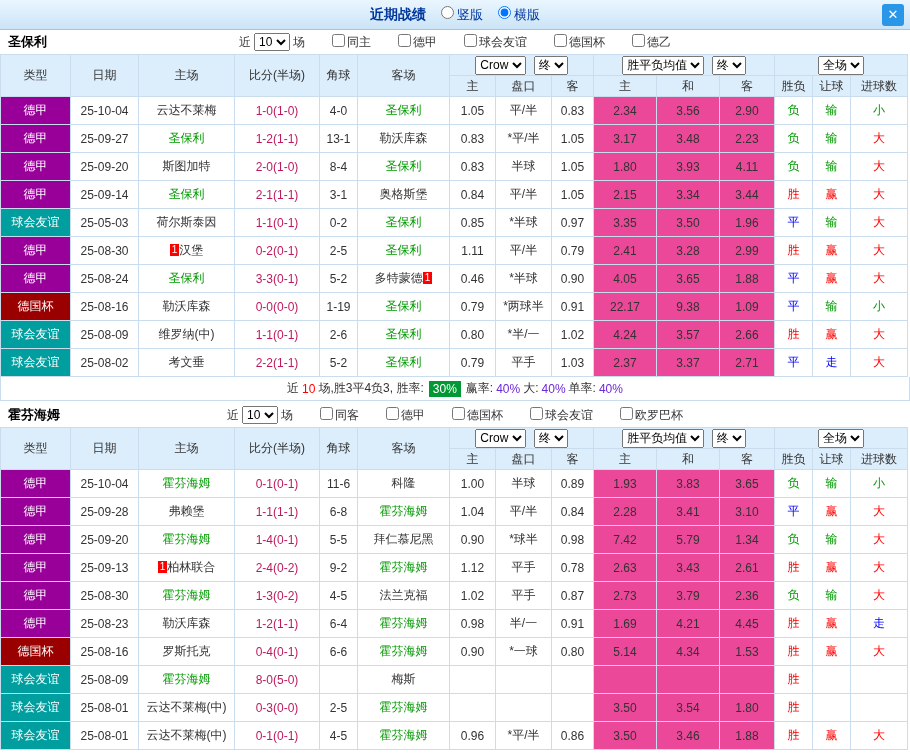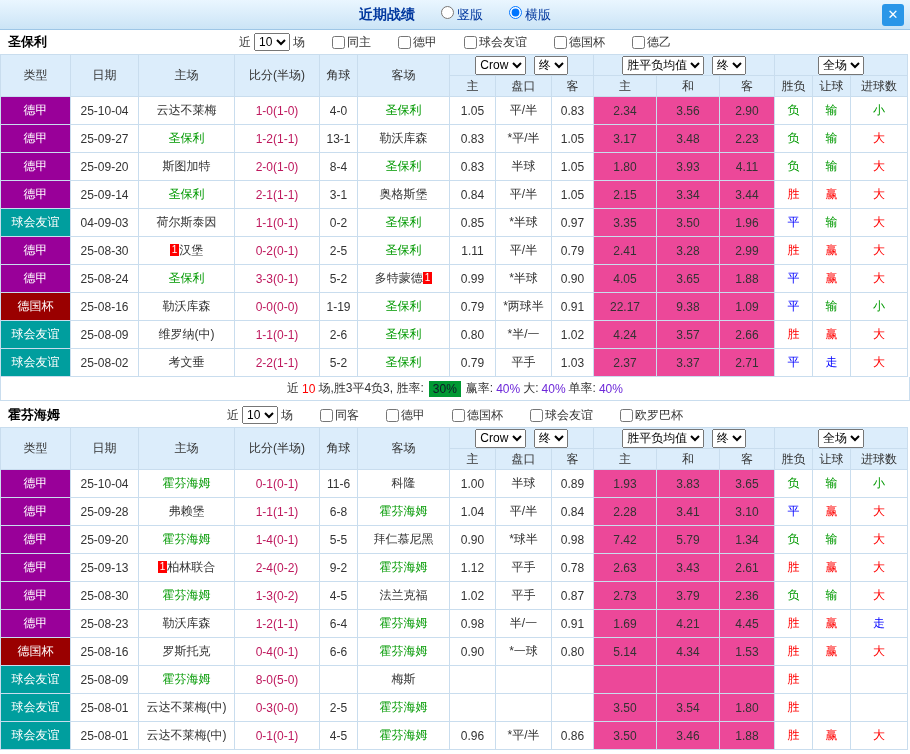--- a/index.html
+++ b/index.html
@@ -1,46 +1,46 @@
 <!DOCTYPE html>
 <html><head>
 <meta charset="utf-8">
 <style>
 *{margin:0;padding:0;box-sizing:border-box;}
 html,body{background:#fff;}
 body{width:910px;font-family:"Liberation Sans","DejaVu Sans",sans-serif;font-size:12px;color:#333;}
-.titlebar{height:30px;background:linear-gradient(#eaf6ff,#cbe4f6);border-bottom:1px solid #9ec6e6;display:flex;align-items:center;justify-content:center;position:relative;gap:26px;}
+.titlebar{height:30px;background:linear-gradient(#eaf6ff,#cbe4f6);border-bottom:1px solid #9ec6e6;display:flex;align-items:center;justify-content:center;position:relative;gap:15px;}
 .titlebar-title{color:#00379e;font-weight:bold;font-size:14px;}
 .layout-label{display:inline-flex;align-items:flex-start;gap:3px;color:#00379e;font-size:13px;cursor:pointer;}
 .close-btn{position:absolute;right:6px;top:4px;width:22px;height:22px;background:#2a96e8;color:#fff;border-radius:3px;font-size:13px;line-height:22px;text-align:center;cursor:pointer;}
 .section-bar{height:24px;display:flex;align-items:center;position:relative;background:#fff;}
 .panel+.panel{margin-top:2px;}
 .team-name{position:absolute;left:8px;top:0;line-height:24px;font-weight:bold;font-size:13px;color:#000;}
 .filter{margin:0 auto;display:flex;align-items:center;gap:3px;}
 .filter select{height:18px;font-size:12px;}
-.filter .chk{display:inline-flex;align-items:center;gap:2px;margin-left:24px;cursor:pointer;}
+.filter .chk{display:inline-flex;align-items:flex-start;gap:2px;margin-left:24px;cursor:pointer;}
 table{width:908px;table-layout:fixed;border-collapse:collapse;}
 th,td{border:1px solid #c9ddee;text-align:center;white-space:nowrap;overflow:hidden;}
 thead th{background:#dcedfb;height:21px;font-weight:normal;color:#333;}
 tbody td{height:28px;background:#fff;}
 .ddl-cell select{font-size:12px;height:19px;margin:0 2px;}
 .type-purple{background:#990099;color:#fff;}
 .type-teal{background:#009e9e;color:#fff;}
 .type-darkred{background:#9a0000;color:#fff;}
 .tracked{color:#009900;}
 .score{color:#be185d;}
 td.avgcol{background:#ec4899;}
 .c-r{color:#ff0000;}
 .c-g{color:#009900;}
 .c-b{color:#0000ff;}
 .badge1{display:inline-block;background:#ff0000;color:#fff;font-size:10px;line-height:12px;height:12px;padding:0 2px;vertical-align:1px;}
 .summary{height:24px;border:1px solid #c9ddee;border-top:0;display:flex;align-items:center;justify-content:center;gap:3px;background:#fff;}
 .red{color:#ff0000;}
 .blue{color:#6d28d9;}
-.rate-badge{background:#009933;color:#0f172a;padding:1px 4px;margin:0 2px;}
+.rate-badge{background:#009933;color:#ffffff;padding:1px 4px;margin:0 2px;}
 </style>
 </head>
 <body>
 
 <div class="titlebar">
   <span class="titlebar-title">近期战绩</span>
   <label class="layout-label">
     <input type="radio" name="layout" style="">
     <span>竖版</span>
   </label>
@@ -194,21 +194,21 @@
           <td>1.05</td>
           <td class="avgcol">2.15</td>
           <td class="avgcol">3.34</td>
           <td class="avgcol">3.44</td>
           <td class="c-r">胜</td>
           <td class="c-r">赢</td>
           <td class="c-r">大</td>
         </tr>
         <tr>
           <td class="type-teal">球会友谊</td>
-          <td>04-09-03</td>
+          <td>25-05-03</td>
           <td class="team"><span>荷尔斯泰因</span></td>
           <td class="score">1-1(0-1)</td>
           <td>0-2</td>
           <td class="team"><span class="tracked">圣保利</span></td>
           <td>0.85</td>
           <td>*半球</td>
           <td>0.97</td>
           <td class="avgcol">3.35</td>
           <td class="avgcol">3.50</td>
           <td class="avgcol">1.96</td>
@@ -233,21 +233,21 @@
           <td class="c-r">赢</td>
           <td class="c-r">大</td>
         </tr>
         <tr>
           <td class="type-purple">德甲</td>
           <td>25-08-24</td>
           <td class="team"><span class="tracked">圣保利</span></td>
           <td class="score">3-3(0-1)</td>
           <td>5-2</td>
           <td class="team"><span>多特蒙德</span><span class="badge1">1</span></td>
-          <td>0.99</td>
+          <td>0.46</td>
           <td>*半球</td>
           <td>0.90</td>
           <td class="avgcol">4.05</td>
           <td class="avgcol">3.65</td>
           <td class="avgcol">1.88</td>
           <td class="c-b">平</td>
           <td class="c-r">赢</td>
           <td class="c-r">大</td>
         </tr>
         <tr>

